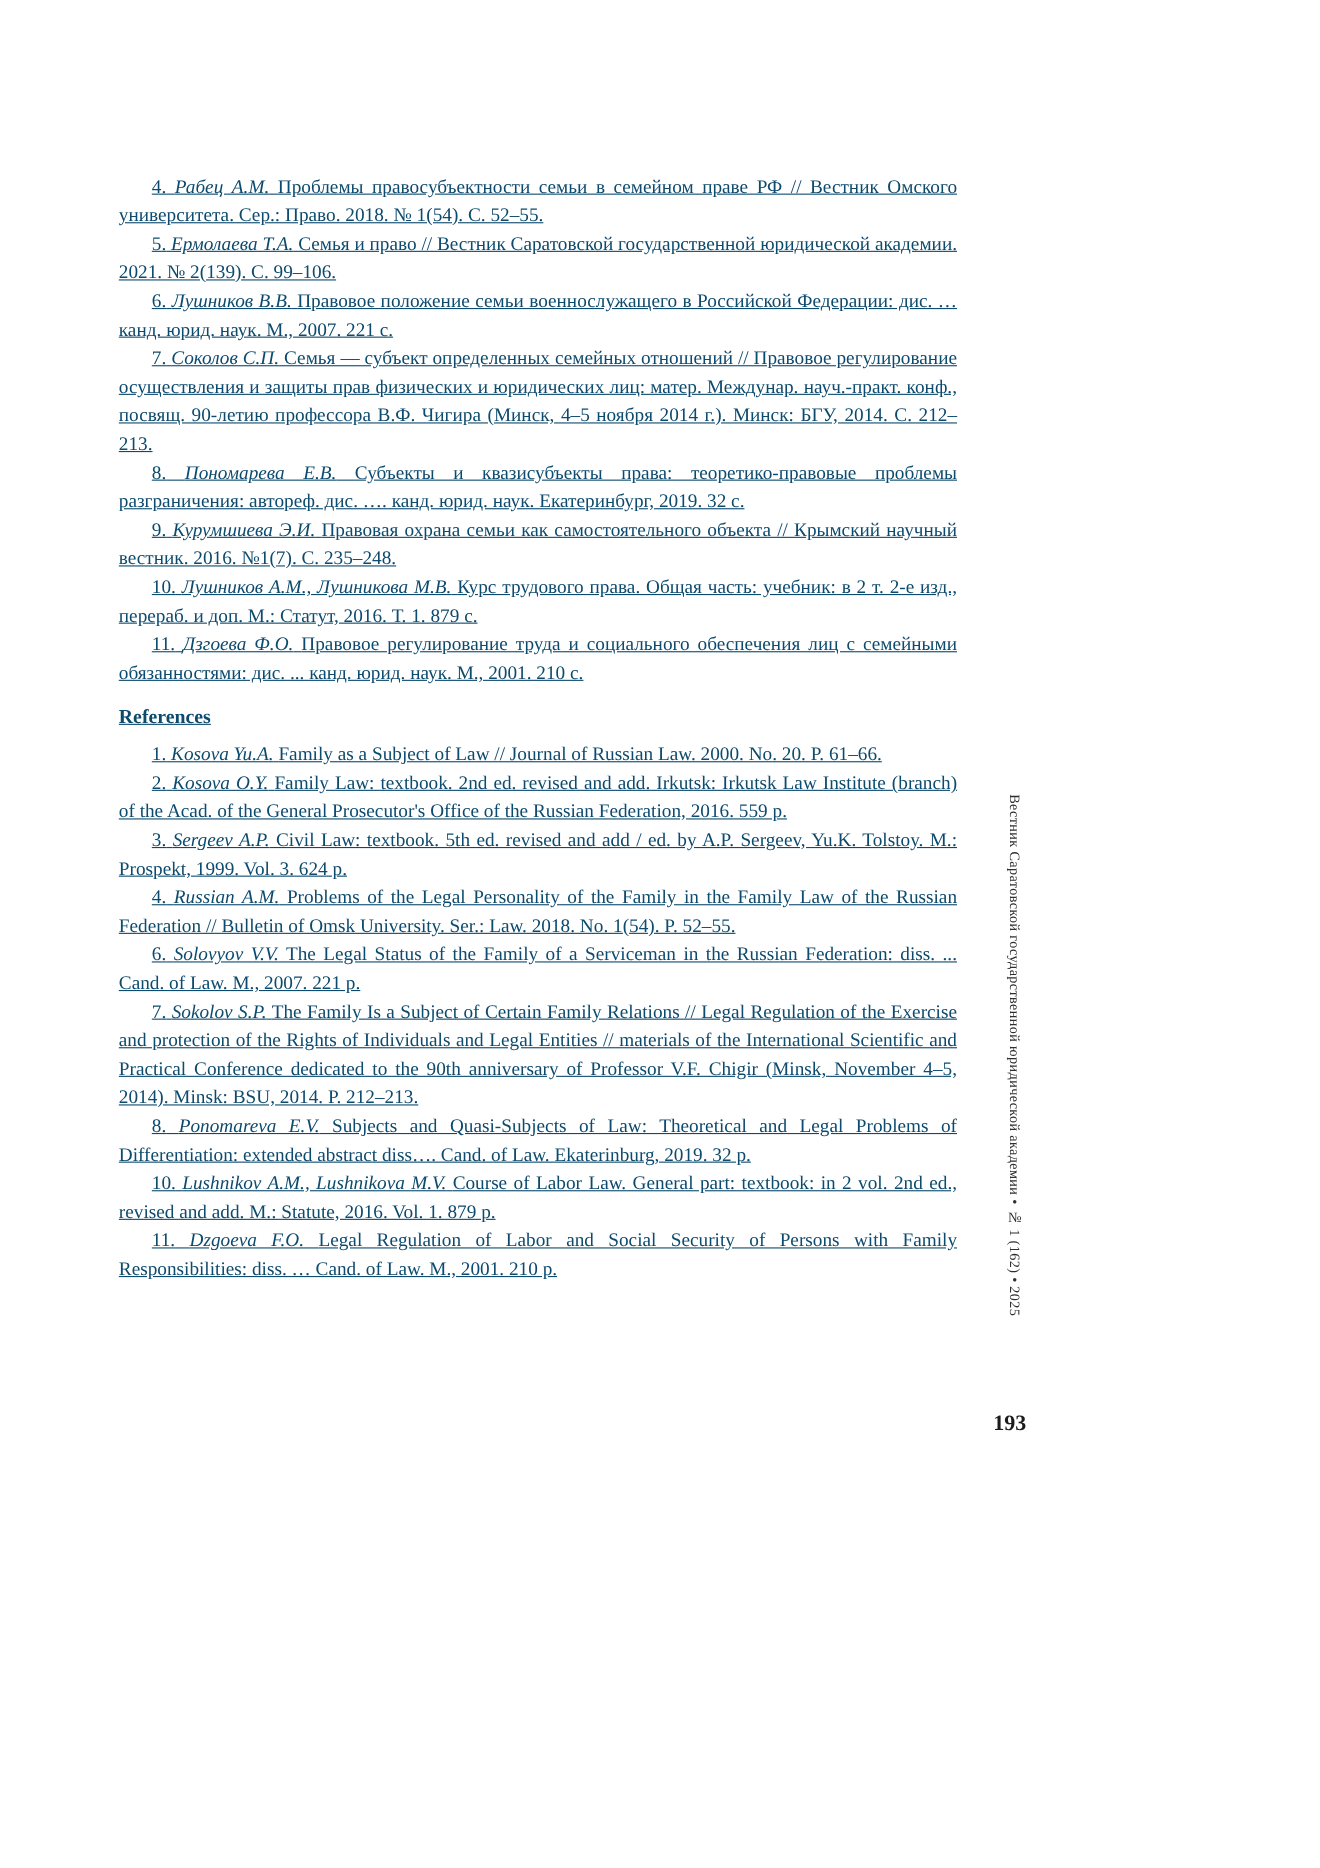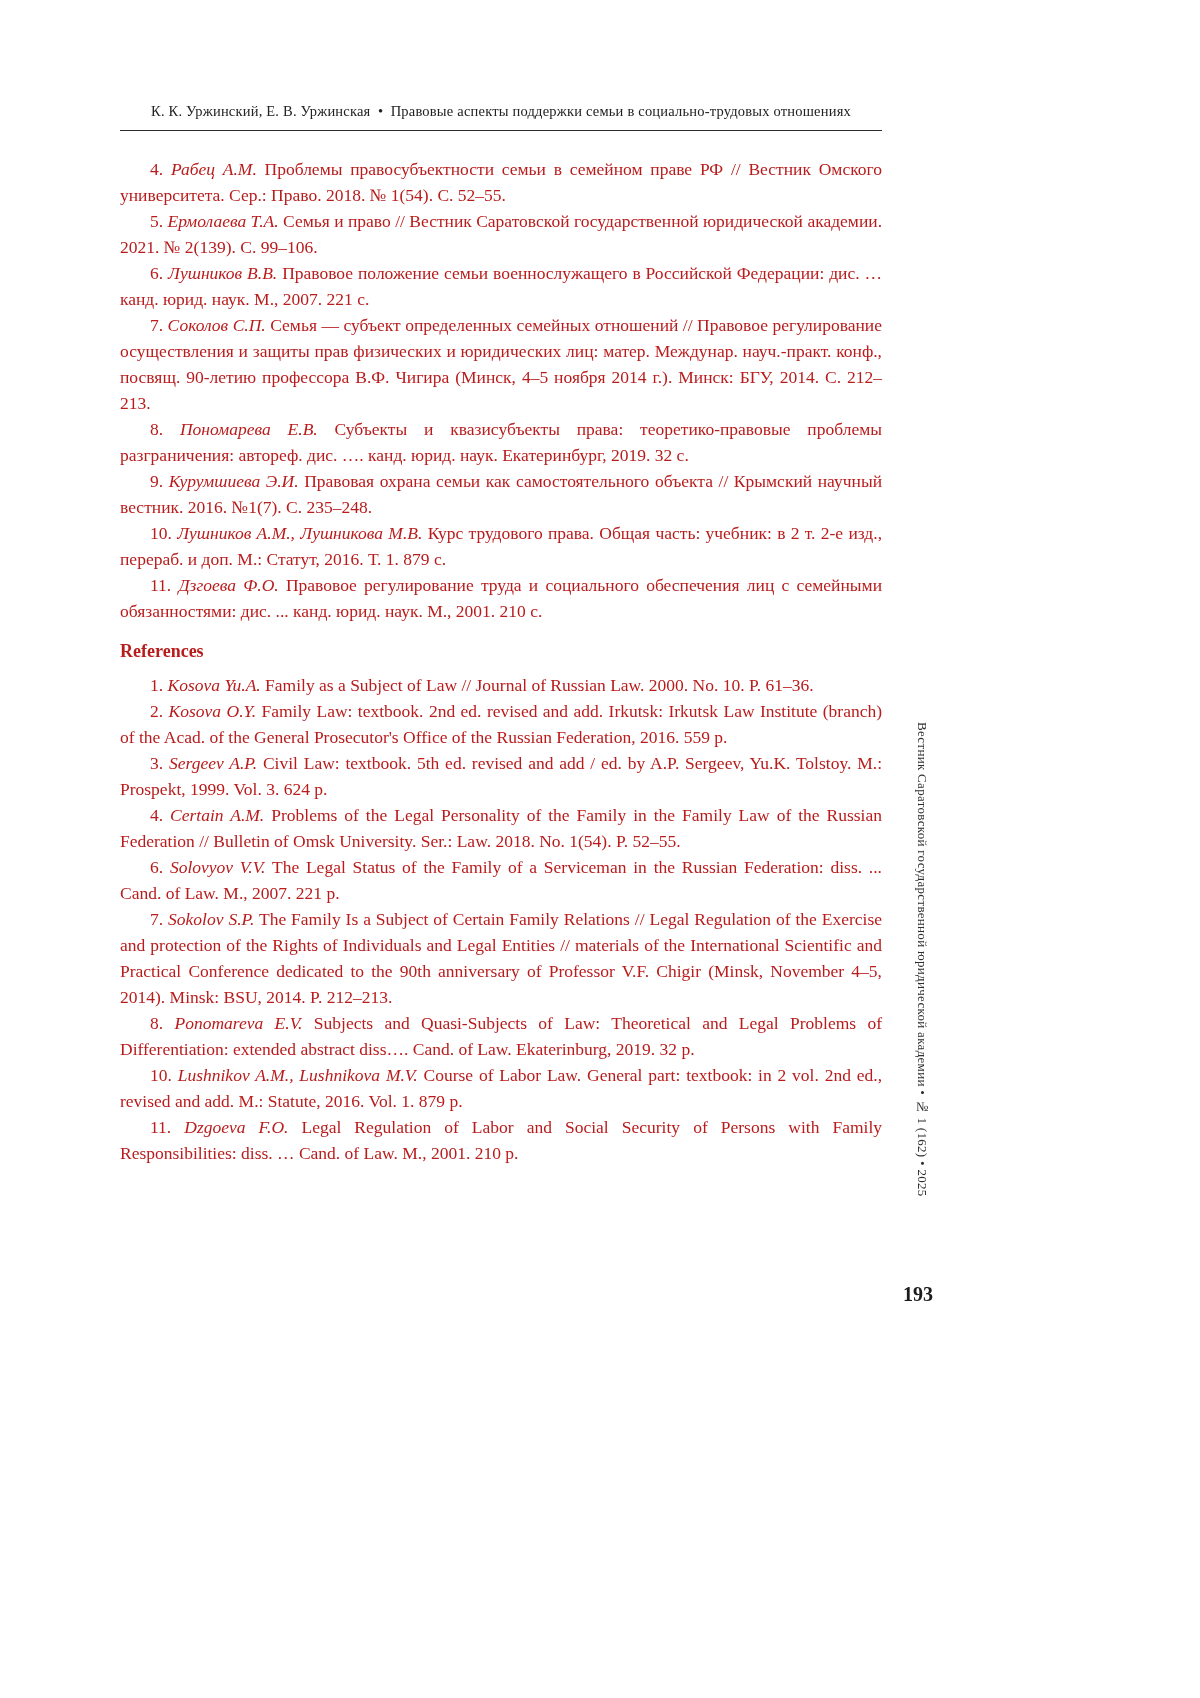--- a/index.html
+++ b/index.html
@@ -21,27 +21,28 @@
     text-align: center;
     font-size: 14.5px;
     letter-spacing: 0.2px;
     color: #222222;
     padding-bottom: 10px;
     border-bottom: 1.5px solid #2b2b2b;
     white-space: nowrap;
   }
   .content {
     position: absolute;
-    left: 120px;
+    left: 108px;
     top: 156px;
     width: 762px;
     font-size: 17.5px;
     line-height: 26px;
     text-align: justify;
-    color: #b91c1c;
+    color: #0c4a6e;
+    text-decoration: underline;
   }
   .ref { text-indent: 30px; margin: 0; }
   .rnum { }
   .rauthor { font-style: italic; }
   .rtext { }
   .refs-heading {
     text-indent: 0;
     font-size: 18px;
     font-weight: bold;
     margin: 14px 0 8px 0;
@@ -63,44 +64,41 @@
     font-size: 20px;
     font-weight: 600;
     color: #1b1b1b;
   }
 </style>
 </head>
 <body>
 
 <div class="page">
 
-  <header class="running-head">
-    <span>К. К. Уржинский, Е. В. Уржинская • Правовые аспекты поддержки семьи в социально-трудовых отношениях</span>
-  </header>
 
   <main class="content">
 
     <section lang="ru">
       <p class="ref"><span class="rnum">4.</span> <em class="rauthor">Рабец А.М.</em> <span class="rtext">Проблемы правосубъектности семьи в семейном праве РФ // Вестник Омского университета. Сер.: Право. 2018. № 1(54). С. 52–55.</span></p>
       <p class="ref"><span class="rnum">5.</span> <em class="rauthor">Ермолаева Т.А.</em> <span class="rtext">Семья и право // Вестник Саратовской государственной юридической академии. 2021. № 2(139). С. 99–106.</span></p>
       <p class="ref"><span class="rnum">6.</span> <em class="rauthor">Лушников В.В.</em> <span class="rtext">Правовое положение семьи военнослужащего в Российской Федерации: дис. … канд. юрид. наук. М., 2007. 221 с.</span></p>
       <p class="ref"><span class="rnum">7.</span> <em class="rauthor">Соколов С.П.</em> <span class="rtext">Семья — субъект определенных семейных отношений // Правовое регулирование осуществления и защиты прав физических и юридических лиц: матер. Междунар. науч.-практ. конф., посвящ. 90-летию профессора В.Ф. Чигира (Минск, 4–5 ноября 2014 г.). Минск: БГУ, 2014. С. 212–213.</span></p>
       <p class="ref"><span class="rnum">8.</span> <em class="rauthor">Пономарева Е.В.</em> <span class="rtext">Субъекты и квазисубъекты права: теоретико-правовые проблемы разграничения: автореф. дис. …. канд. юрид. наук. Екатеринбург, 2019. 32 с.</span></p>
       <p class="ref"><span class="rnum">9.</span> <em class="rauthor">Курумшиева Э.И.</em> <span class="rtext">Правовая охрана семьи как самостоятельного объекта // Крымский научный вестник. 2016. №1(7). С. 235–248.</span></p>
       <p class="ref"><span class="rnum">10.</span> <em class="rauthor">Лушников А.М., Лушникова М.В.</em> <span class="rtext">Курс трудового права. Общая часть: учебник: в 2 т. 2-е изд., перераб. и доп. М.: Статут, 2016. Т. 1. 879 с.</span></p>
       <p class="ref"><span class="rnum">11.</span> <em class="rauthor">Дзгоева Ф.О.</em> <span class="rtext">Правовое регулирование труда и социального обеспечения лиц с семейными обязанностями: дис. ... канд. юрид. наук. М., 2001. 210 с.</span></p>
     </section>
 
     <h2 class="refs-heading">References</h2>
 
     <section lang="en">
-      <p class="ref"><span class="rnum">1.</span> <em class="rauthor">Kosova Yu.A.</em> <span class="rtext">Family as a Subject of Law // Journal of Russian Law. 2000. No. 10. P. 61–36.</span></p>
+      <p class="ref"><span class="rnum">1.</span> <em class="rauthor">Kosova Yu.A.</em> <span class="rtext">Family as a Subject of Law // Journal of Russian Law. 2000. No. 20. P. 61–66.</span></p>
       <p class="ref"><span class="rnum">2.</span> <em class="rauthor">Kosova O.Y.</em> <span class="rtext">Family Law: textbook. 2nd ed. revised and add. Irkutsk: Irkutsk Law Institute (branch) of the Acad. of the General Prosecutor's Office of the Russian Federation, 2016. 559 p.</span></p>
       <p class="ref"><span class="rnum">3.</span> <em class="rauthor">Sergeev A.P.</em> <span class="rtext">Civil Law: textbook. 5th ed. revised and add / ed. by A.P. Sergeev, Yu.K. Tolstoy. M.: Prospekt, 1999. Vol. 3. 624 p.</span></p>
-      <p class="ref"><span class="rnum">4.</span> <em class="rauthor">Certain A.M.</em> <span class="rtext">Problems of the Legal Personality of the Family in the Family Law of the Russian Federation // Bulletin of Omsk University. Ser.: Law. 2018. No. 1(54). P. 52–55.</span></p>
+      <p class="ref"><span class="rnum">4.</span> <em class="rauthor">Russian A.M.</em> <span class="rtext">Problems of the Legal Personality of the Family in the Family Law of the Russian Federation // Bulletin of Omsk University. Ser.: Law. 2018. No. 1(54). P. 52–55.</span></p>
       <p class="ref"><span class="rnum">6.</span> <em class="rauthor">Solovyov V.V.</em> <span class="rtext">The Legal Status of the Family of a Serviceman in the Russian Federation: diss. ... Cand. of Law. M., 2007. 221 p.</span></p>
       <p class="ref"><span class="rnum">7.</span> <em class="rauthor">Sokolov S.P.</em> <span class="rtext">The Family Is a Subject of Certain Family Relations // Legal Regulation of the Exercise and protection of the Rights of Individuals and Legal Entities // materials of the International Scientific and Practical Conference dedicated to the 90th anniversary of Professor V.F. Chigir (Minsk, November 4–5, 2014). Minsk: BSU, 2014. P. 212–213.</span></p>
       <p class="ref"><span class="rnum">8.</span> <em class="rauthor">Ponomareva E.V.</em> <span class="rtext">Subjects and Quasi-Subjects of Law: Theoretical and Legal Problems of Differentiation: extended abstract diss…. Cand. of Law. Ekaterinburg, 2019. 32 p.</span></p>
       <p class="ref"><span class="rnum">10.</span> <em class="rauthor">Lushnikov A.M., Lushnikova M.V.</em> <span class="rtext">Course of Labor Law. General part: textbook: in 2 vol. 2nd ed., revised and add. M.: Statute, 2016. Vol. 1. 879 p.</span></p>
       <p class="ref"><span class="rnum">11.</span> <em class="rauthor">Dzgoeva F.O.</em> <span class="rtext">Legal Regulation of Labor and Social Security of Persons with Family Responsibilities: diss. … Cand. of Law. M., 2001. 210 p.</span></p>
     </section>
 
   </main>
 
   <aside class="spine">Вестник Саратовской государственной юридической академии • № 1 (162) • 2025</aside>

